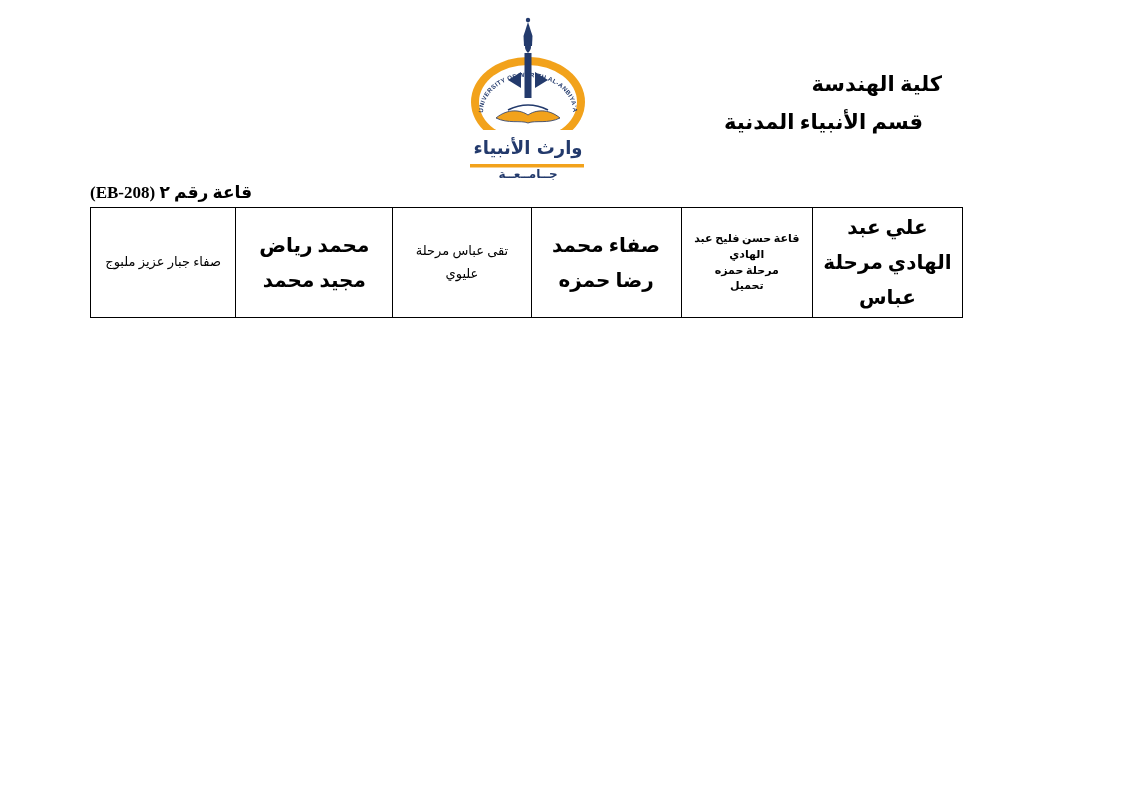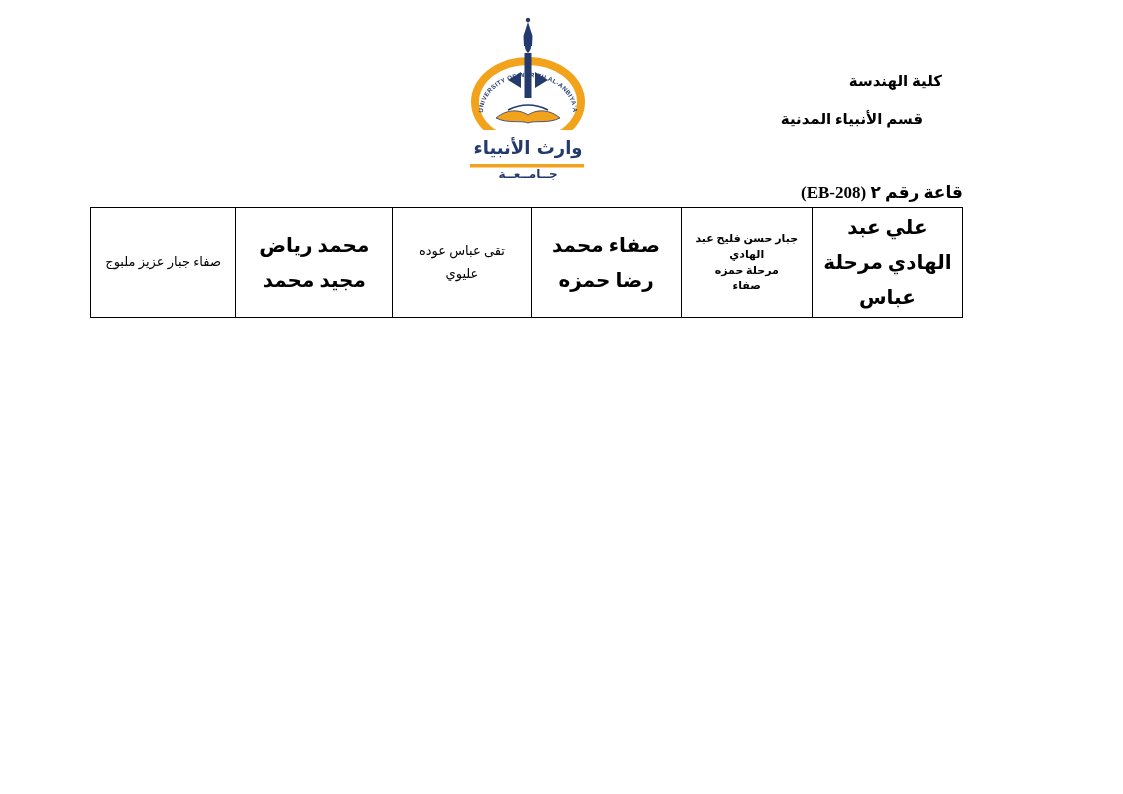--- a/index.html
+++ b/index.html
@@ -10,38 +10,38 @@
     overflow:hidden;
     font-family:"Liberation Serif","DejaVu Sans",sans-serif;
     color:#000;
   }
   
   .hdr-line{
     position:absolute;
     direction:rtl;
     font-family:"Liberation Serif","DejaVu Sans",sans-serif;
     font-weight:bold;
-    font-size:15px;
+    font-size:21px;
     white-space:nowrap;
   }
   .hdr-faculty{top:72px;right:181px;}
   .hdr-dept{top:110px;right:200px;}
 
   
   .logo-wrap{
     position:absolute;
     left:462px;top:16px;
     width:132px;height:166px;
   }
 
   
   .room-title{
     position:absolute;
     left:90px;top:182px;width:873px;
-    text-align:right;
+    text-align:left;
     direction:rtl;
     font-weight:bold;
     font-size:17px;
     font-family:"Liberation Serif","DejaVu Sans",sans-serif;
     white-space:nowrap;
   }
 
   
   table.sched{
     position:absolute;
@@ -117,24 +117,24 @@
     <col style="width:131px">
     <col style="width:150px">
     <col style="width:138px">
     <col style="width:157px">
     <col style="width:145px">
   </colgroup>
   <tbody>
       <tr>
     <td>علي عبد الهادي مرحلة عباس</td>
     <td class="small">
-      <div>جبار حسن فليح عبد</div>
+      <div>قاعة حسن فليح عبد</div>
       <div>الهادي</div>
       <div>مرحلة حمزه</div>
-      <div>صفاء</div>
+      <div>تحميل</div>
     </td>
     <td>صفاء محمد رضا حمزه</td>
-    <td class="regular">تقى عباس عوده عليوي</td>
+    <td class="regular">تقى عباس مرحلة عليوي</td>
     <td>محمد رياض مجيد محمد</td>
     <td class="regular">صفاء جبار عزيز ملبوج</td>
   </tr>
 </tbody>
   </table>
 
 </body></html>

